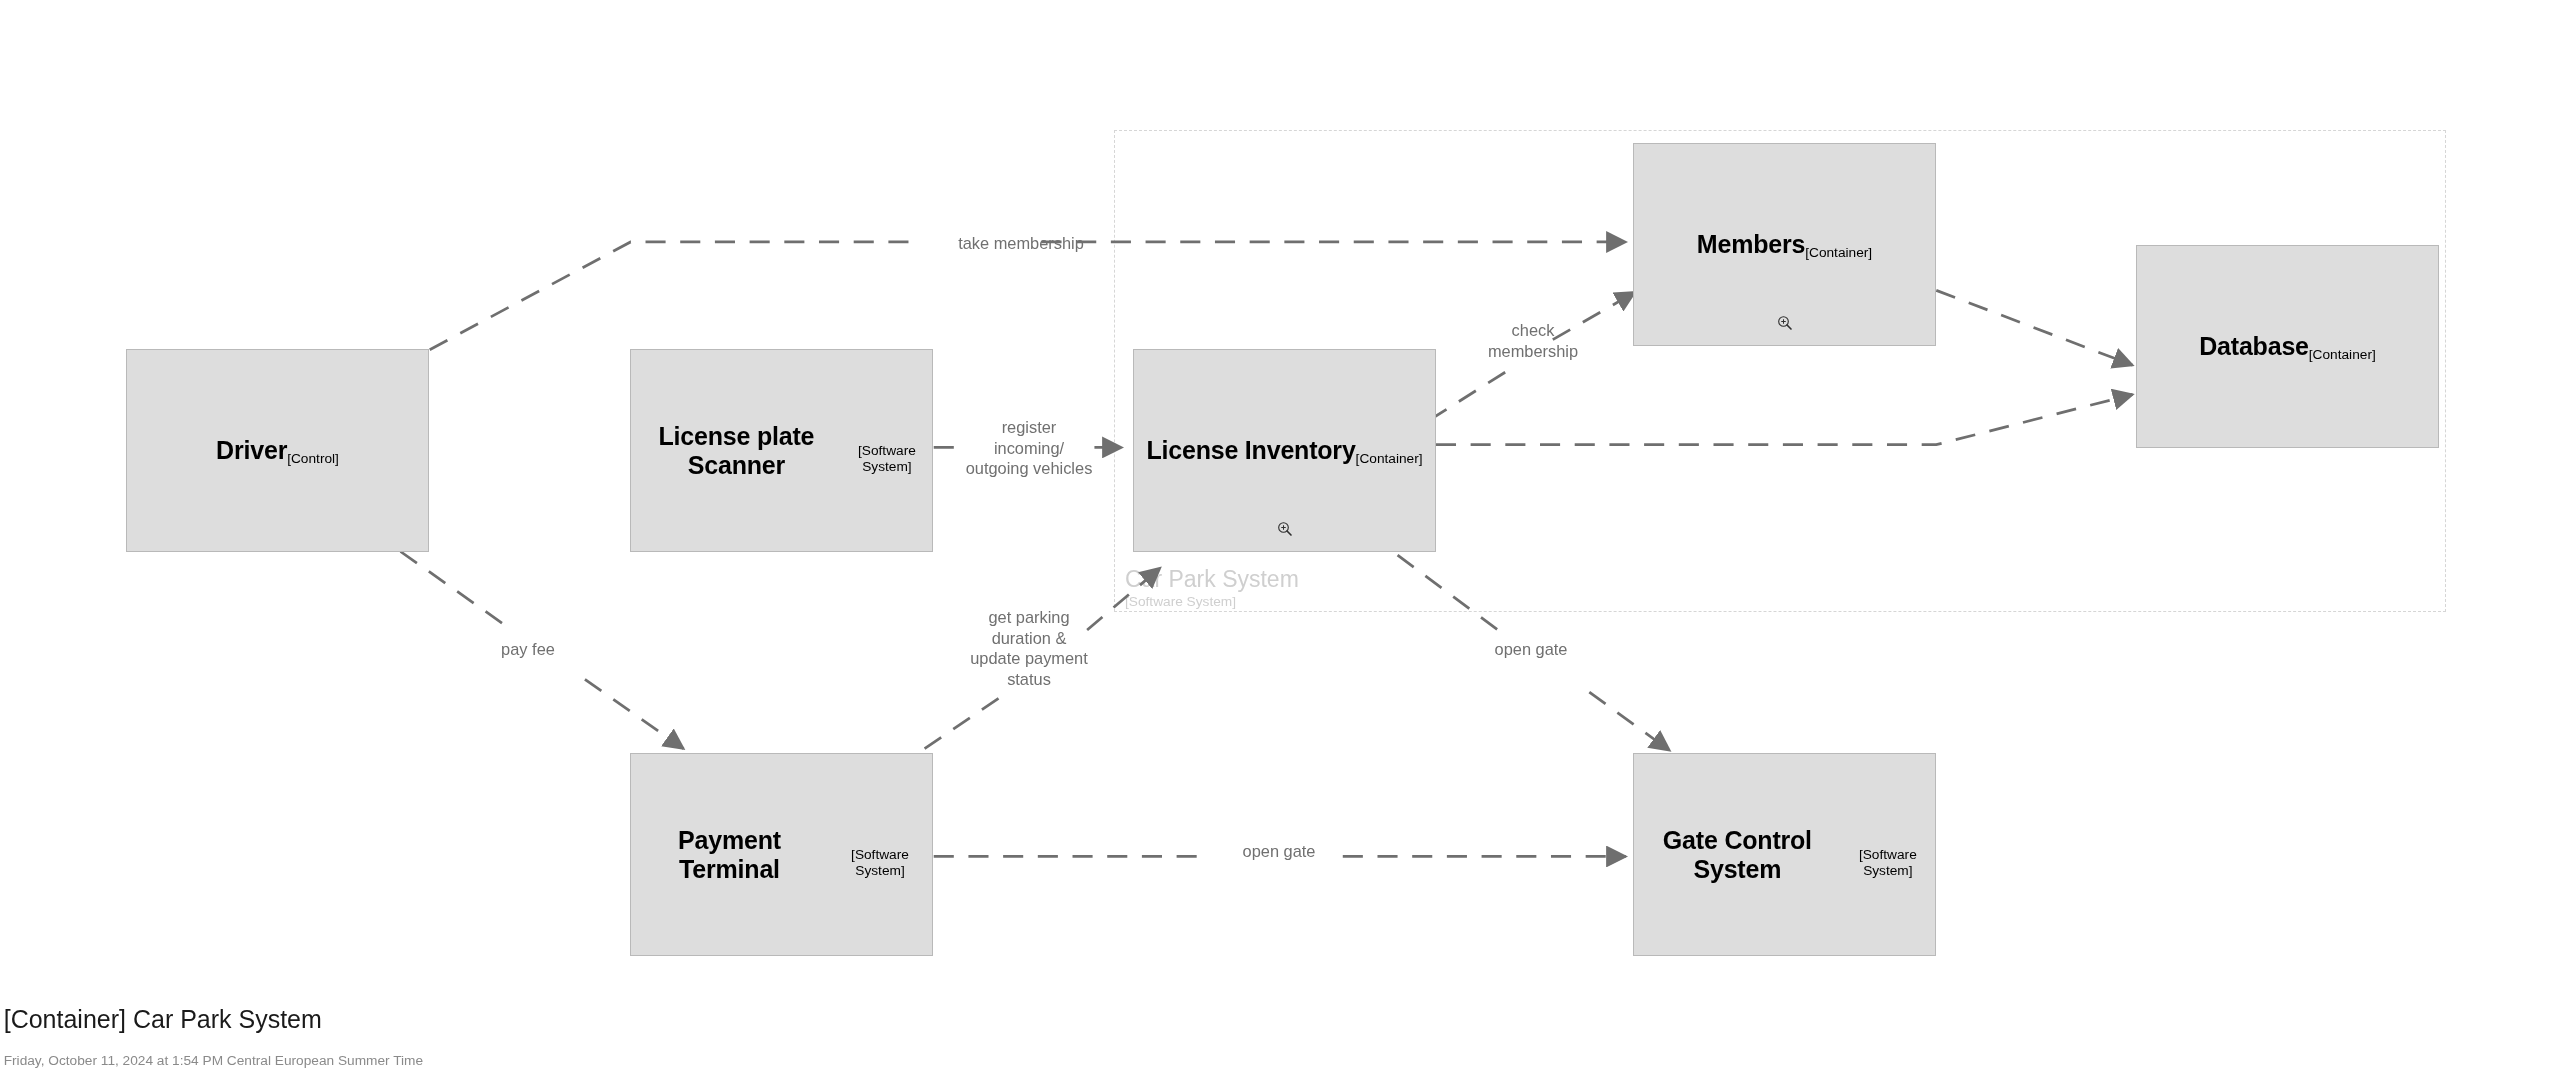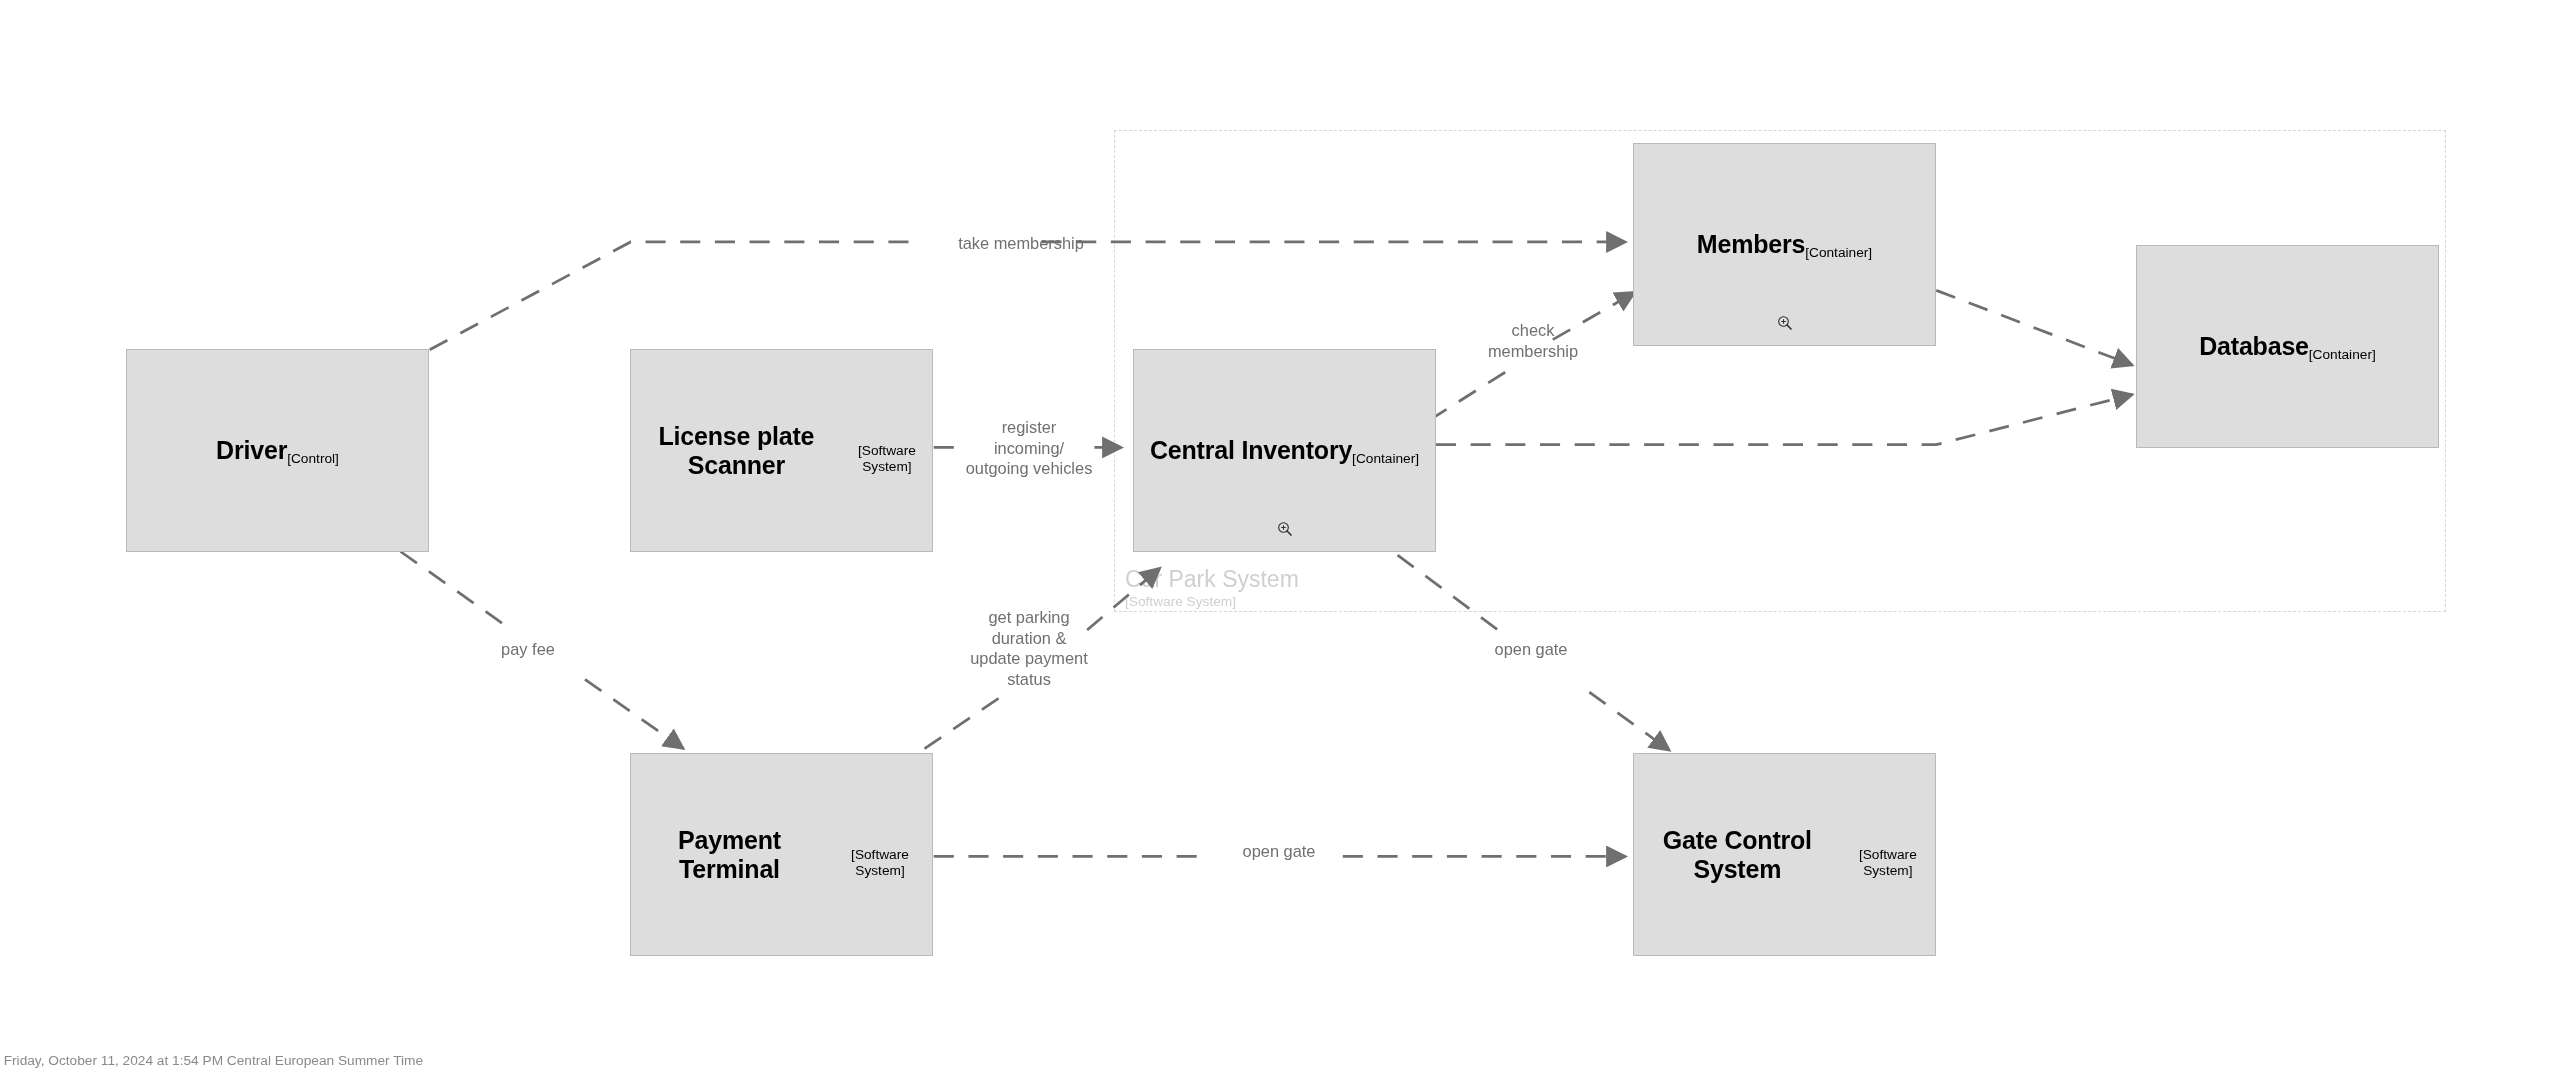--- a/index.html
+++ b/index.html
@@ -158,21 +158,21 @@
     <div class="n-name">Driver</div>
     <div class="n-type">[Control]</div>
   </div>
 
   <div class="node" style="left:630px; top:349px; width:303px; height:203px;">
     <div class="n-name">License plate Scanner</div>
     <div class="n-type">[Software System]</div>
   </div>
 
   <div class="node" style="left:1133px; top:349px; width:303px; height:203px;">
-    <div class="n-name">Central Inventory</div>
+    <div class="n-name">License Inventory</div>
     <div class="n-type">[Container]</div>
     <svg class="zoom-icon" viewBox="0 0 24 24">
       <circle cx="10" cy="10" r="6.4" fill="none" stroke="#111" stroke-width="1.5"></circle>
       <line x1="10" y1="7" x2="10" y2="13" stroke="#111" stroke-width="1.4"></line>
       <line x1="7" y1="10" x2="13" y2="10" stroke="#111" stroke-width="1.4"></line>
       <line x1="14.7" y1="14.7" x2="20" y2="20" stroke="#111" stroke-width="2.2" stroke-linecap="round"></line>
     </svg>
   </div>
 
   <div class="node" style="left:1633px; top:143px; width:303px; height:203px;">
@@ -215,17 +215,18 @@
   <div class="edge-label" style="left:1029px; top:648px;">get parking
 duration &amp;
 update payment
 status</div>
 
   <div class="edge-label" style="left:1531px; top:649px;">open gate</div>
 
   <div class="edge-label" style="left:1279px; top:851px;">open gate</div>
 
   <div class="footer">
+    <div class="f-title">[Container] Car Park System</div>
     <div class="f-date">Friday, October 11, 2024 at 1:54 PM Central European Summer Time</div>
   </div>
 
 </div>
 
 
 </body></html>

